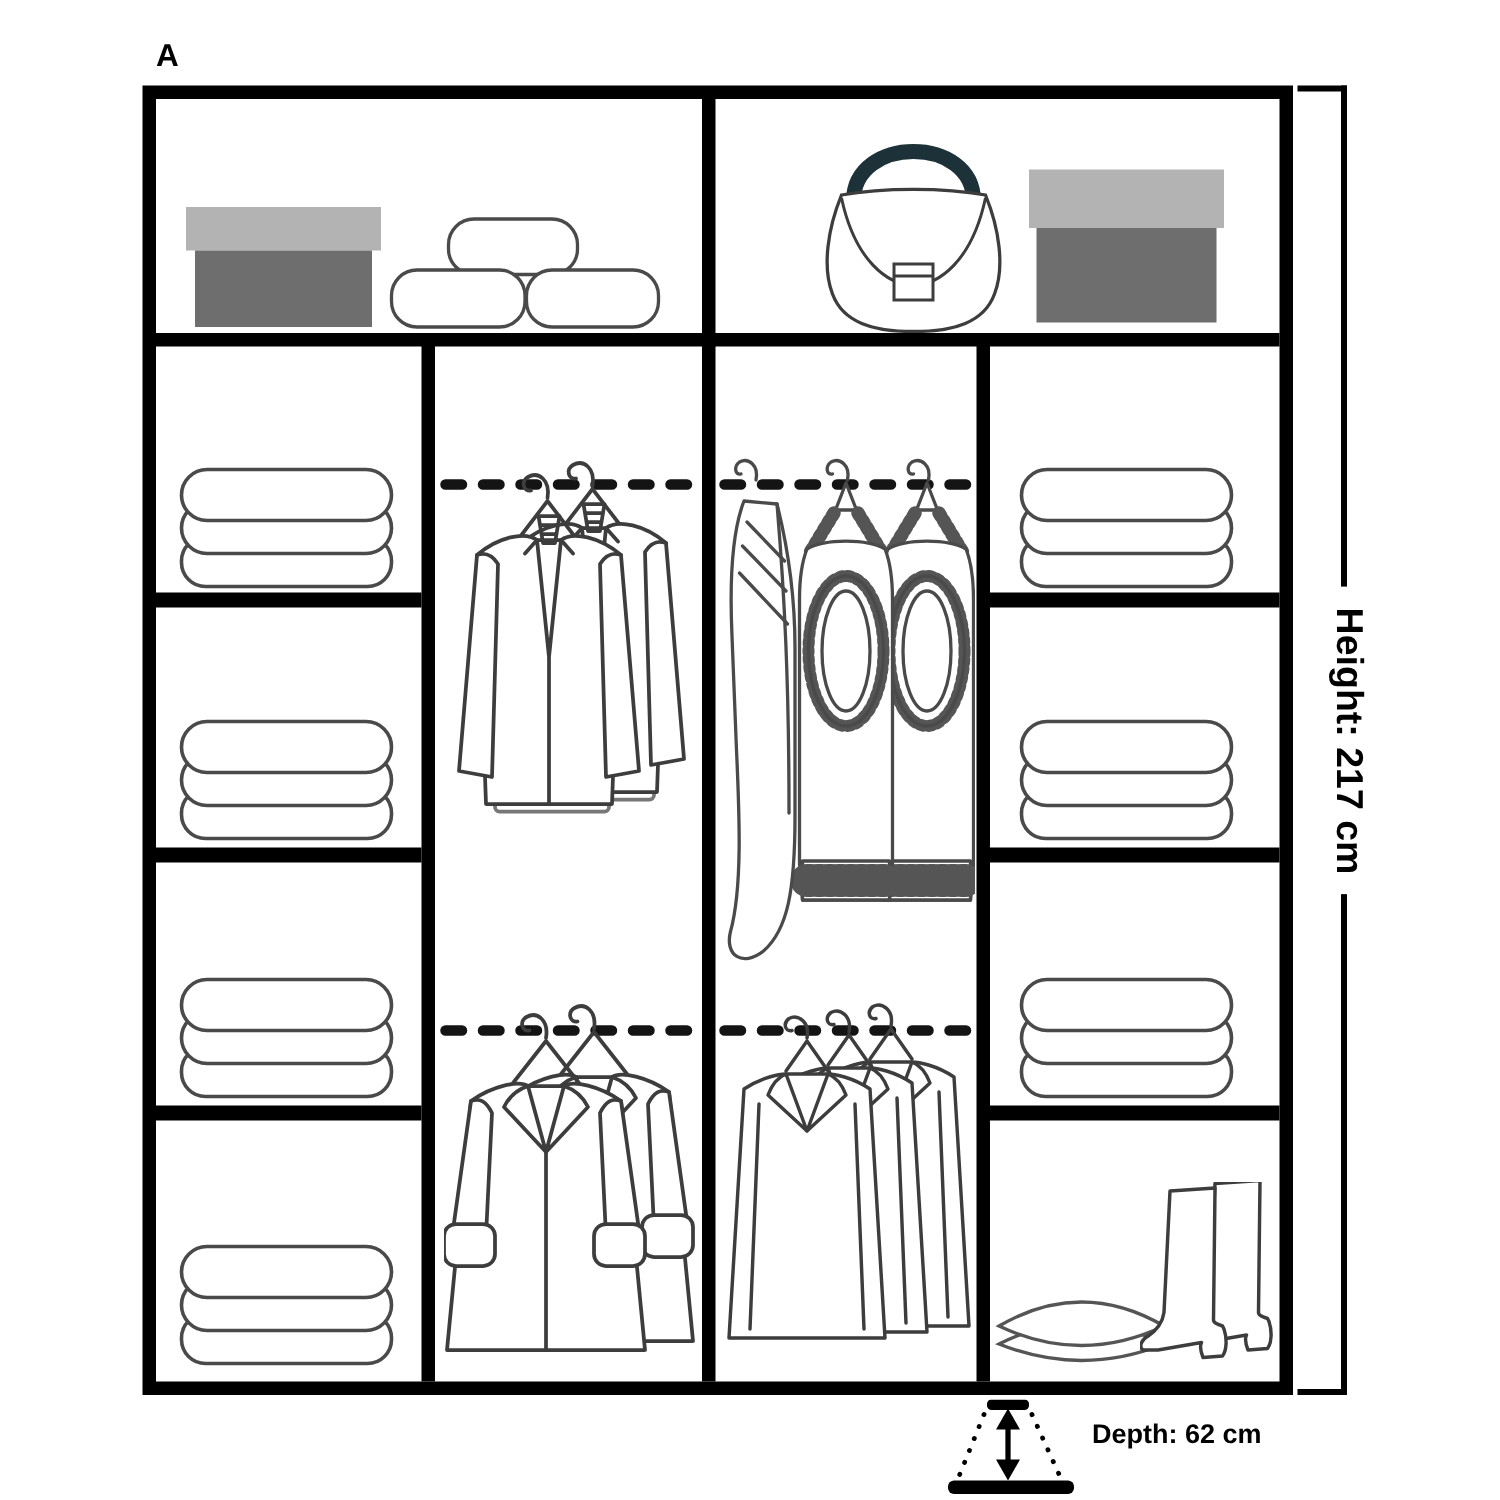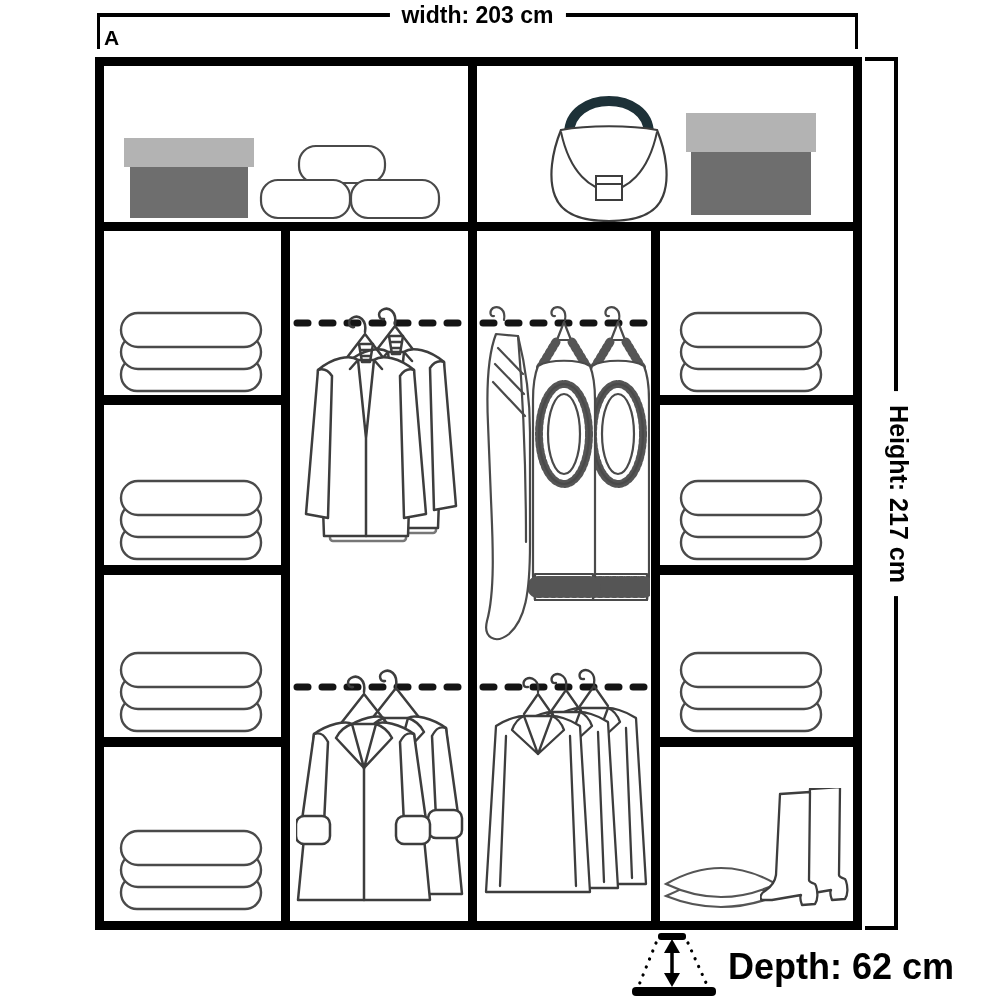--- a/index.html
+++ b/index.html
@@ -11,39 +11,36 @@
   
   .width-bracket{left:97px;top:13px;width:755px;height:32px;
     border-top:4px solid #000;border-left:3px solid #000;border-right:3px solid #000;}
   .width-label{left:50%;top:-15px;transform:translateX(-50%);background:#fff;
     padding:0 12px;font-size:23px;font-weight:bold;white-space:nowrap;}
   .variant-label{left:104px;top:26px;font-size:21px;font-weight:bold;}
   .height-bracket{left:865px;top:57px;width:33px;height:873px;box-sizing:border-box;
     border-top:4px solid #000;border-bottom:4px solid #000;border-right:4px solid #000;}
   .height-label{right:-19px;top:50%;transform:translateY(-50%);writing-mode:vertical-rl;
     background:#fff;padding:14px 0;font-size:25px;font-weight:bold;white-space:nowrap;}
-  .depth-label{left:728px;top:946px;font-size:36px;font-weight:bold;white-space:nowrap;}
+  .depth-label{left:728px;top:946px;font-size:18px;font-weight:bold;white-space:nowrap;}
   
   .frame{left:95px;top:57px;width:767px;height:873px;box-sizing:border-box;border:9px solid #000;}
   .divider{background:#000;}
   .d-top-h{left:104px;top:222px;width:749px;height:9px;}
   .d-top-v{left:468px;top:66px;width:9px;height:165px;}
   .d-col{top:222px;height:699px;width:9px;}
   .d-shelf-l{left:104px;width:177px;height:10px;}
   .d-shelf-r{left:660px;width:193px;height:10px;}
   svg{display:block;}
 </style>
 </head>
 <body>
 
 <div id="stage">
 
-  <div class="abs width-bracket">
-    <span class="abs width-label">width: 203 cm</span>
-  </div>
   <div class="abs variant-label">A</div>
 
   <div class="abs frame"></div>
 
   <div class="abs divider d-top-h"></div>
   <div class="abs divider d-top-v"></div>
   <div class="abs divider d-col" style="left:281px"></div>
   <div class="abs divider d-col" style="left:468px"></div>
   <div class="abs divider d-col" style="left:651px"></div>
   <div class="abs divider d-shelf-l" style="top:395px"></div>

